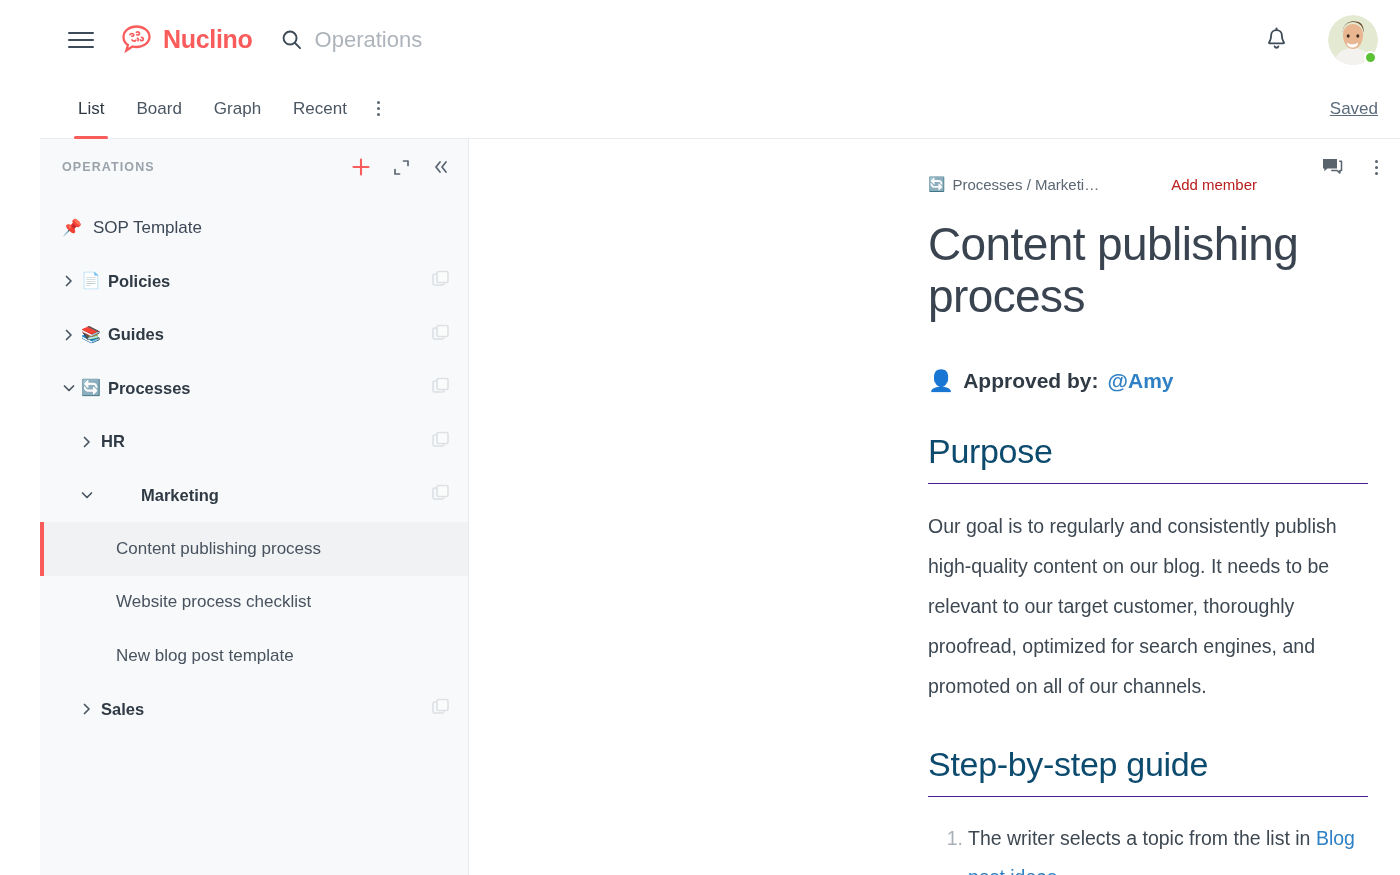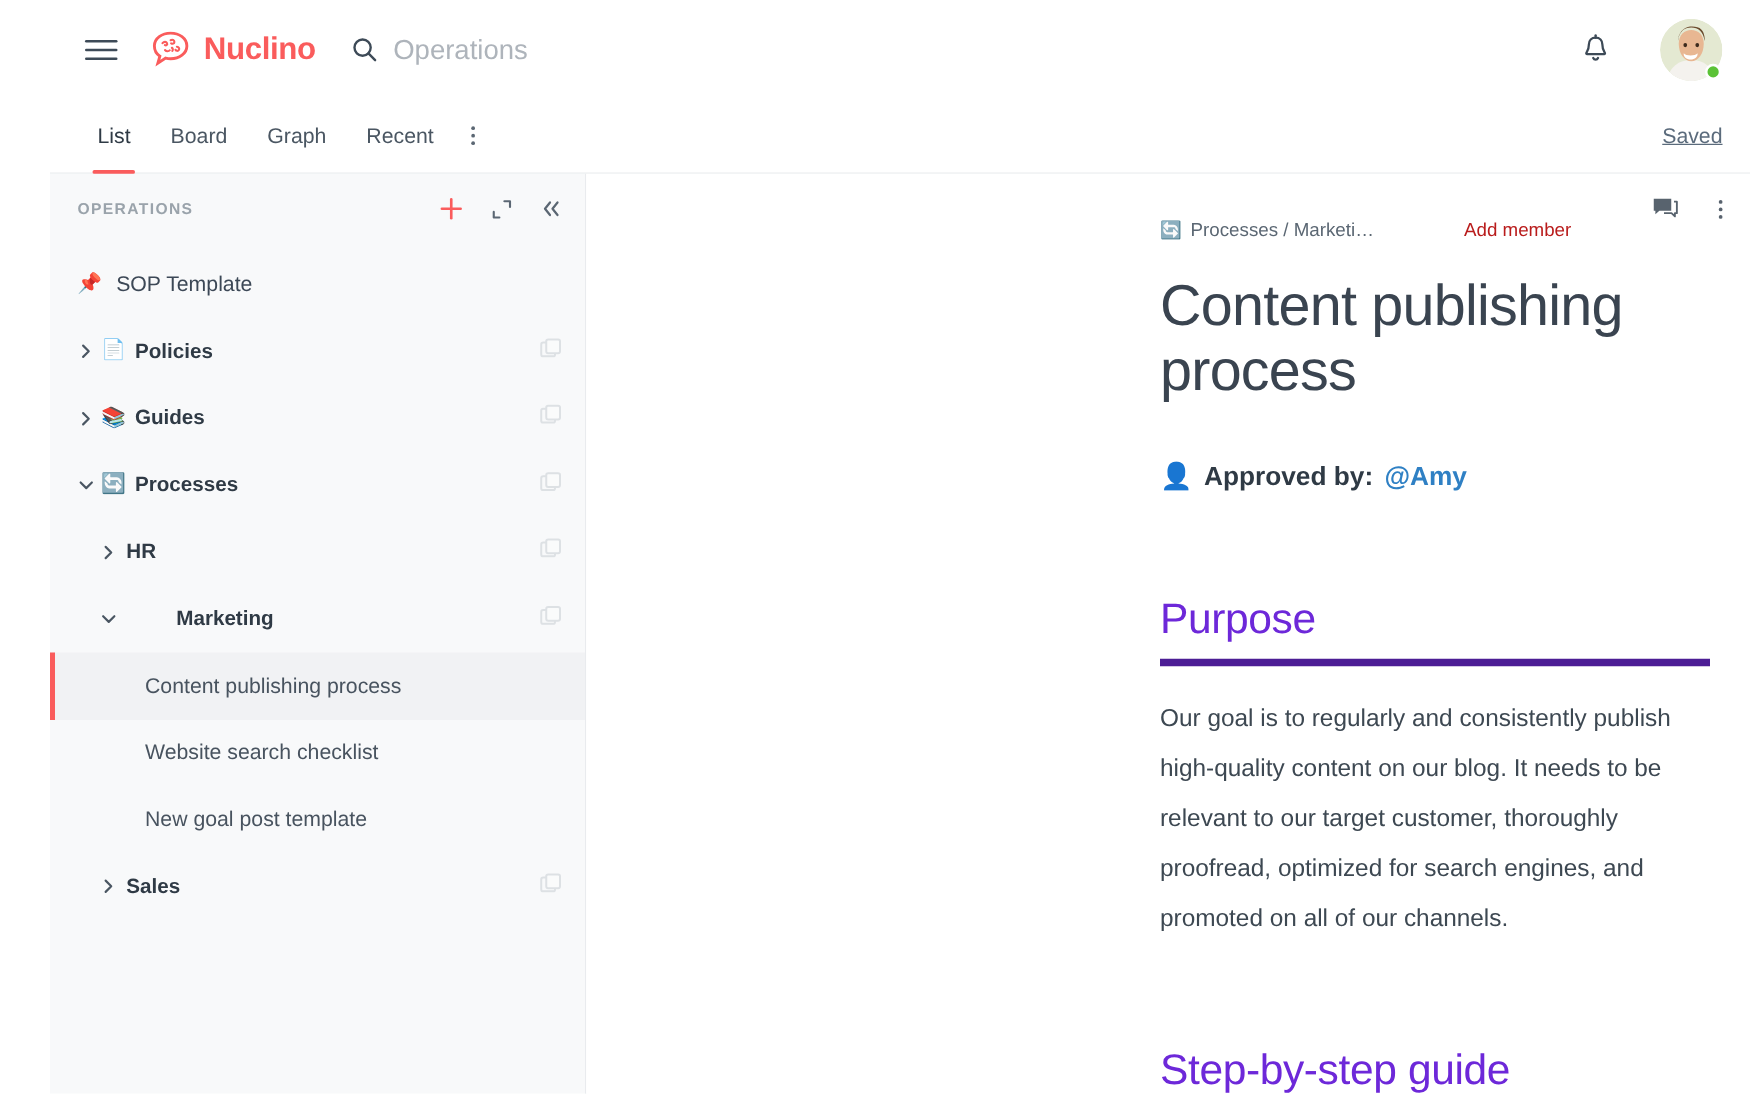--- a/index.html
+++ b/index.html
@@ -130,24 +130,24 @@
   }
 
   .approved {
     margin-top: 47px;
     font-size: 21px; color: #2f3a45; font-weight: bold;
     display: flex; align-items: center; gap: 9px;
   }
   .approved .mention { color: #2f80c4; font-weight: bold; cursor: pointer; }
 
   .h2 {
-    margin-top: 82px;
-    font-size: 34px; font-weight: normal; color: #6d28d9;
+    margin-top: 39px;
+    font-size: 34px; font-weight: normal; color: #0c4a6e;
     padding-bottom: 12px; letter-spacing: -0.3px;
-    border-bottom: 6px solid #4c1d95;
+    border-bottom: 1px solid #4c1d95;
   }
   .para {
     margin-top: 22px;
     font-size: 19.5px; line-height: 40px; color: #3d4852;
     max-width: 895px;
   }
   ol.steps {
     margin-top: 22px;
     padding-left: 40px;
     list-style: none; counter-reset: step;
@@ -338,24 +338,24 @@
             <span class="sb-label">Marketing</span>
             <span class="cluster-ic"><svg width="18" height="18" viewBox="0 0 18 18">
                 <rect x="1" y="4" width="11" height="11" rx="1.5" fill="none" stroke="#d9dde1" stroke-width="1.6"></rect>
                 <rect x="5" y="1.5" width="11" height="11" rx="1.5" fill="#fbfcfc" stroke="#d9dde1" stroke-width="1.6"></rect>
               </svg></span>
           </div>
           <div class="sb-row doc active" style="padding-left: 76px;">
             <span class="sb-label">Content publishing process</span>
           </div>
           <div class="sb-row doc" style="padding-left: 76px;">
-            <span class="sb-label">Website search checklist</span>
+            <span class="sb-label">Website process checklist</span>
           </div>
           <div class="sb-row doc" style="padding-left: 76px;">
-            <span class="sb-label">New goal post template</span>
+            <span class="sb-label">New blog post template</span>
           </div>
           <div class="sb-row folder" style="padding-left: 40px;">
             <span class="sb-caret">
               <svg width="10" height="12" viewBox="0 0 10 12">
                 <path d="M2.5 1.5L7 6l-4.5 4.5" fill="none" stroke="#4a5662" stroke-width="1.7" stroke-linecap="round" stroke-linejoin="round"></path>
               </svg>
             </span>
             <span class="sb-label">Sales</span>
             <span class="cluster-ic"><svg width="18" height="18" viewBox="0 0 18 18">
                 <rect x="1" y="4" width="11" height="11" rx="1.5" fill="none" stroke="#d9dde1" stroke-width="1.6"></rect>

